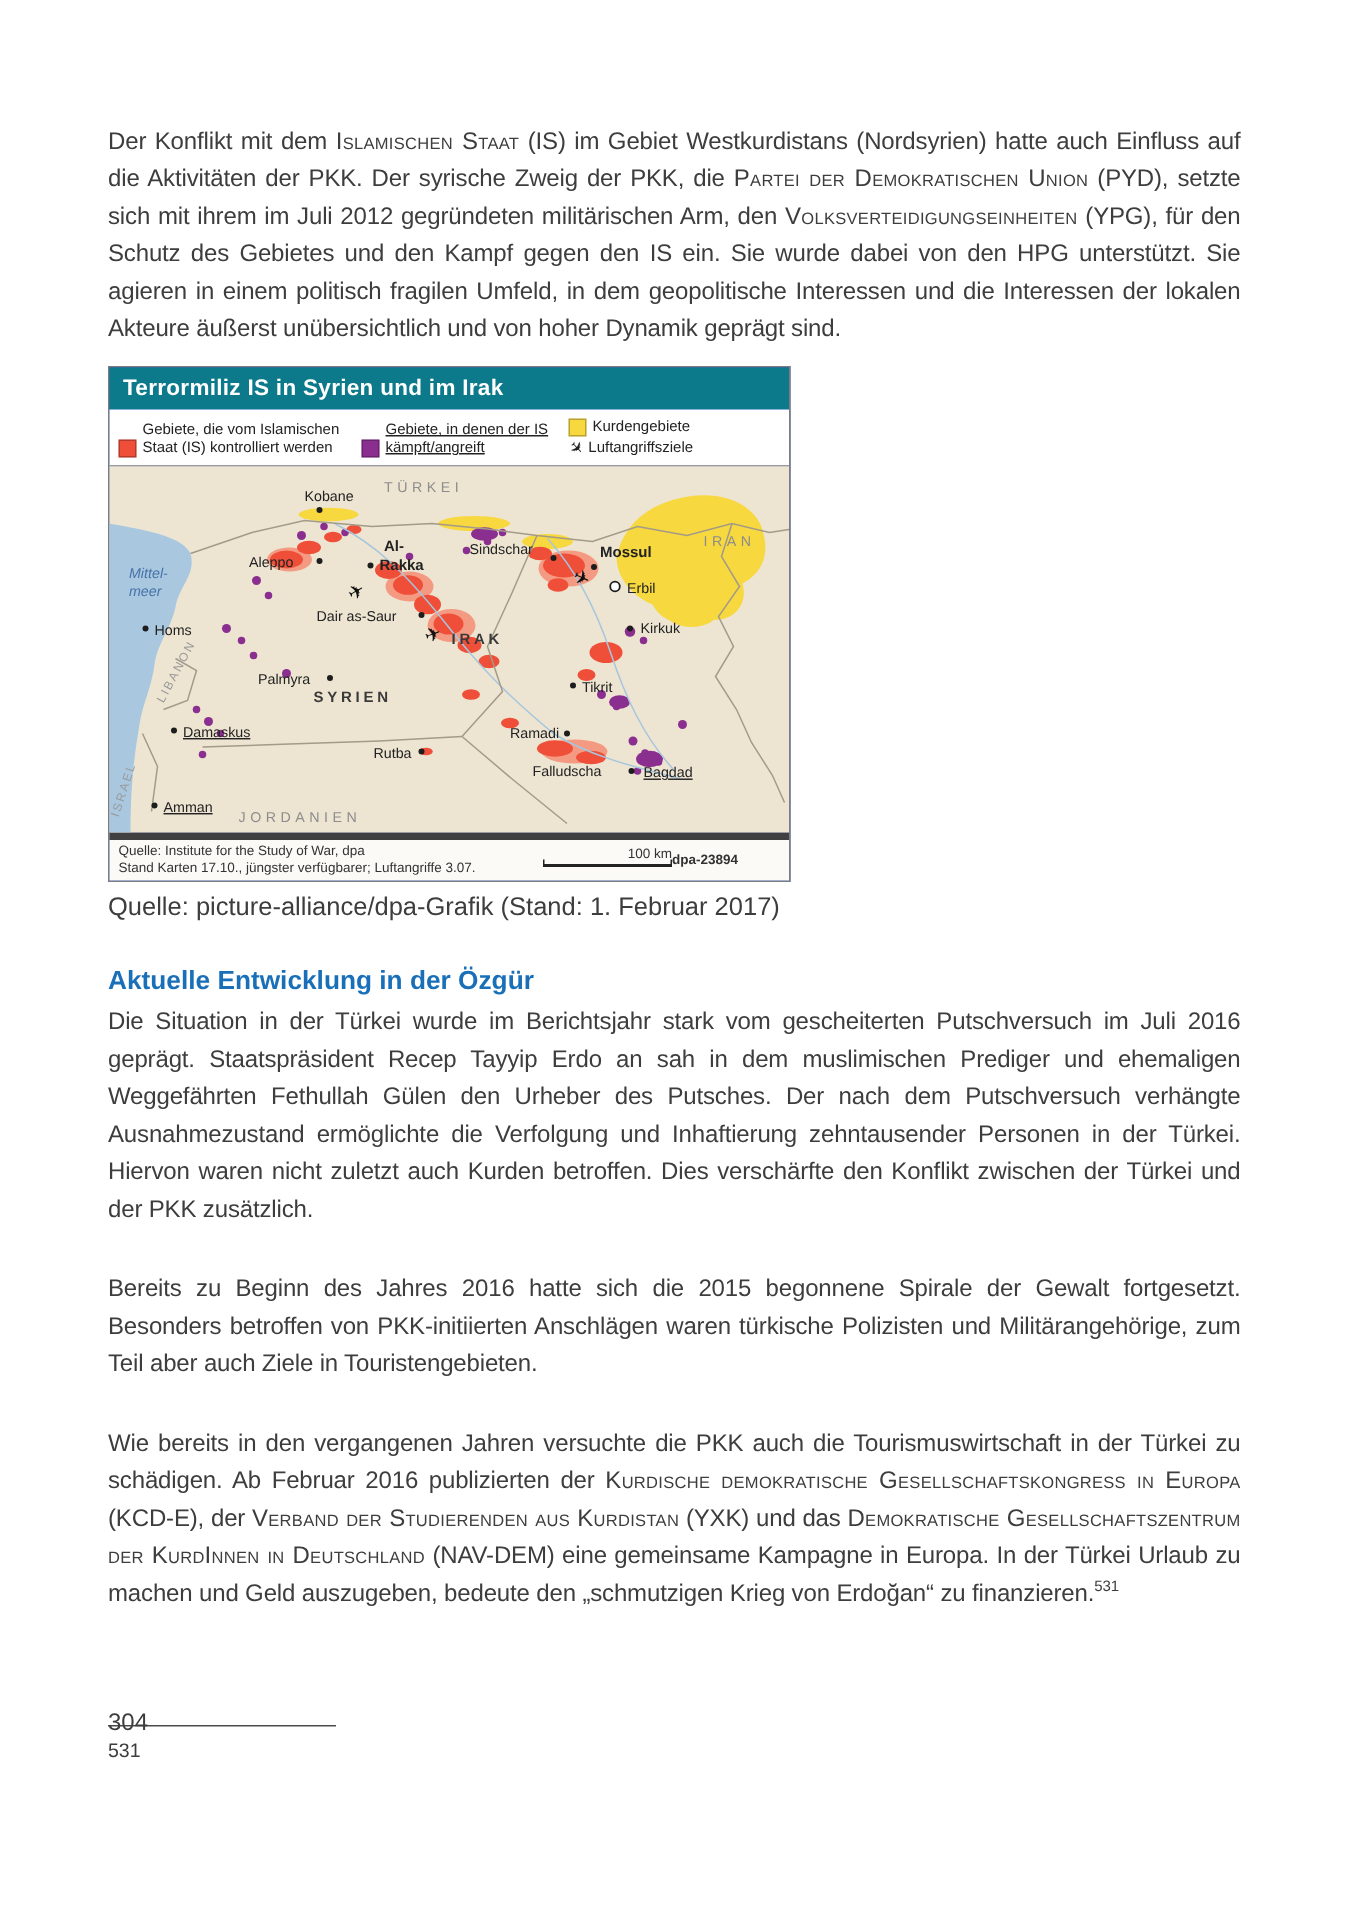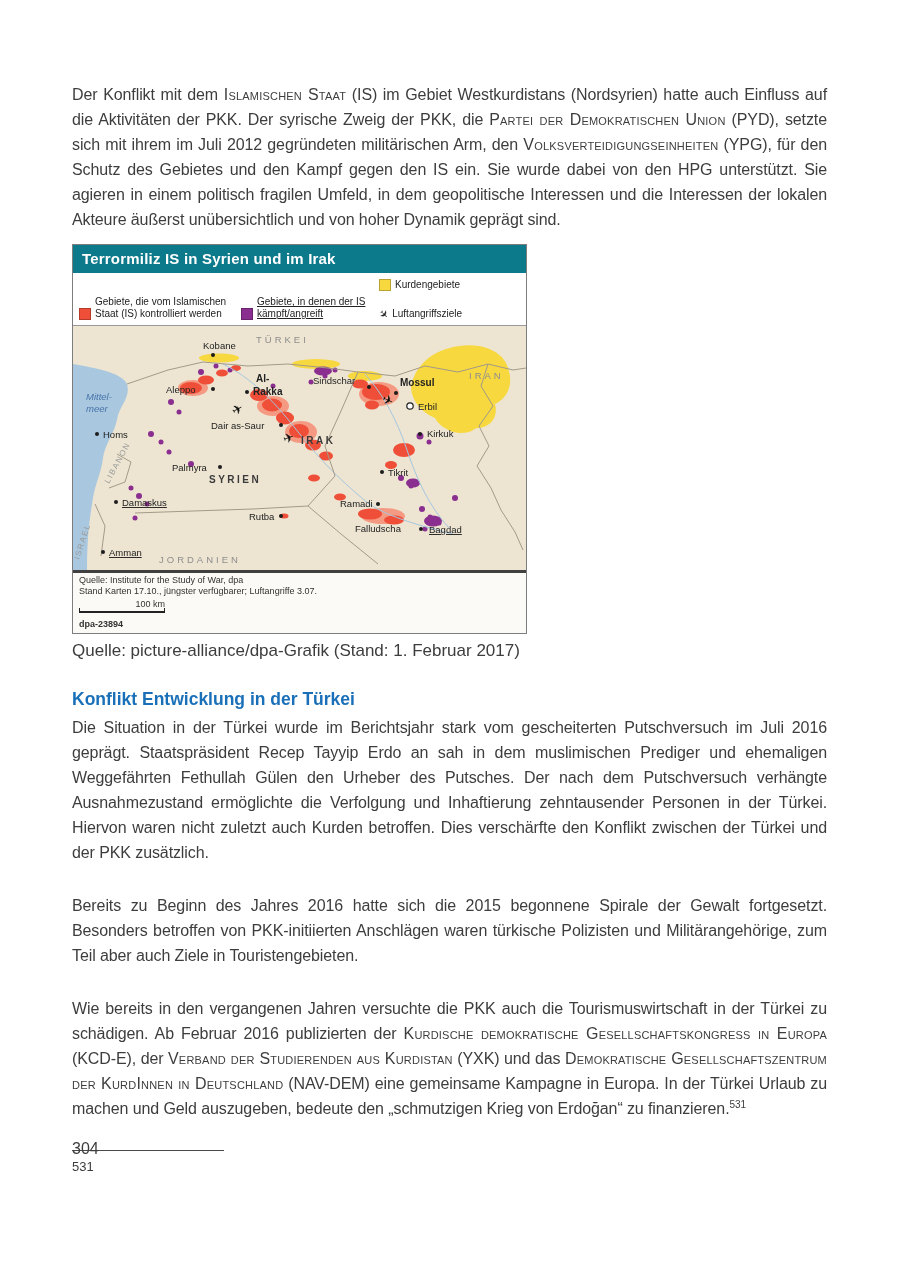--- a/index.html
+++ b/index.html
@@ -46,21 +46,21 @@
     display:flex;
     gap:10px;
     padding:5px 6px 5px 6px;
     border-bottom:1px solid #999;
     background:#ffffff;
     font-size:10px;
     line-height:12px;
     color:#222;
   }
   .legend-item{display:flex;gap:4px;align-items:flex-end;}
-  .legend-col{display:flex;flex-direction:column;gap:17px;}
+  .legend-col{display:flex;flex-direction:column;gap:2px;}
   .swatch{width:10px;height:10px;flex:0 0 auto;margin-top:1px;border:0.5px solid rgba(0,0,0,0.25);}
   .sw-red{background:#ef4f38;}
   .sw-purple{background:#8a2f8f;}
   .sw-yellow{background:#f7d83f;}
   .legend-item.l1{width:152px;}
   .legend-item.l2{width:128px;text-decoration:underline;}
   .legend-plane{font-size:11px;line-height:11px;transform:rotate(45deg);display:inline-block;}
   .map-svg{display:block;background:#ede5d2;}
   .map-svg text{font-family:"Liberation Sans","DejaVu Sans",sans-serif;}
   .sea-fill{fill:#a9c8e0;}
@@ -73,26 +73,25 @@
   .ml.cityb{font-weight:bold;font-size:10px;}
   .ml.cityu{text-decoration:underline;}
   .ml.country{fill:#8d8d8d;letter-spacing:3px;font-size:9.5px;}
   .ml.countryb{fill:#3a3a3a;font-weight:bold;letter-spacing:2.5px;font-size:10px;}
   .ml.countrysm{fill:#9a9a9a;letter-spacing:1.5px;font-size:8px;}
   .ml.sea{fill:#4673a8;font-style:italic;}
   .map-footer{
     display:flex;
     align-items:flex-start;
     background:#fbfaf6;
-    border-top:3px solid #404040;
+    border-top:5px solid #404040;
     padding:2px 6px 3px 6px;
     font-size:9px;
     line-height:11px;
     color:#333;
-    flex-direction:column;
   }
   .map-source{flex:1;}
   .map-scale{width:86px;text-align:right;padding-top:2px;}
   .scale-bar{height:2px;background:#222;margin-top:1px;position:relative;}
   .scale-bar::before,.scale-bar::after{
     content:"";position:absolute;top:-3px;width:1px;height:5px;background:#222;
   }
   .scale-bar::before{left:0;} .scale-bar::after{right:0;}
   .map-credit{width:72px;text-align:left;font-weight:bold;padding-top:6px;}
   .figure-caption{
@@ -295,21 +294,21 @@
         <div class="map-scale">
           <span>100 km</span>
           <div class="scale-bar"></div>
         </div>
         <div class="map-credit">dpa-23894</div>
       </div>
     </div>
 
     <div class="figure-caption">Quelle: picture-alliance/dpa-Grafik (Stand: 1. Februar 2017)</div>
 
-    <h2 class="section-heading">Konflikt Entwicklung in der Türkei</h2>
+    <h2 class="section-heading">Aktuelle Entwicklung in der Özgür</h2>
 
     <p class="para"><span>Die Situation in der Türkei wurde im Berichtsjahr stark vom gescheiterten Putschversuch im Juli 2016 geprägt. Staatspräsident Recep Tayyip Erdo an sah in dem muslimischen Prediger und ehemaligen Weggefährten Fethullah Gülen den Urheber des Putsches. Der nach dem Putschversuch verhängte Ausnahmezustand ermöglichte die Verfolgung und Inhaftierung zehntausender Personen in der Türkei. Hiervon waren nicht zuletzt auch Kurden betroffen. Dies verschärfte den Konflikt zwischen der Türkei und der PKK zusätzlich.</span></p>
     <p class="para gap"><span>Bereits zu Beginn des Jahres 2016 hatte sich die 2015 begonnene Spirale der Gewalt fortgesetzt. Besonders betroffen von PKK-initiierten Anschlägen waren türkische Polizisten und Militärangehörige, zum Teil aber auch Ziele in Touristengebieten.</span></p>
     <p class="para gap"><span>Wie bereits in den vergangenen Jahren versuchte die PKK auch die Tourismuswirtschaft in der Türkei zu schädigen. Ab Februar 2016 publizierten der </span><span class="sc">Kurdische demokratische Gesellschaftskongress in Europa</span><span> (KCD-E), der </span><span class="sc">Verband der Studierenden aus Kurdistan</span><span> (YXK) und das </span><span class="sc">Demokratische Gesellschaftszentrum der KurdInnen in Deutschland</span><span> (NAV-DEM) eine gemeinsame Kampagne in Europa. In der Türkei Urlaub zu machen und Geld auszugeben, bedeute den „schmutzigen Krieg von Erdoğan“ zu finanzieren.</span><sup>531</sup></p>
 
   </div>
 
   <div class="footnote-block">
     <div class="footnote-rule"></div>
     <div class="footnote">

